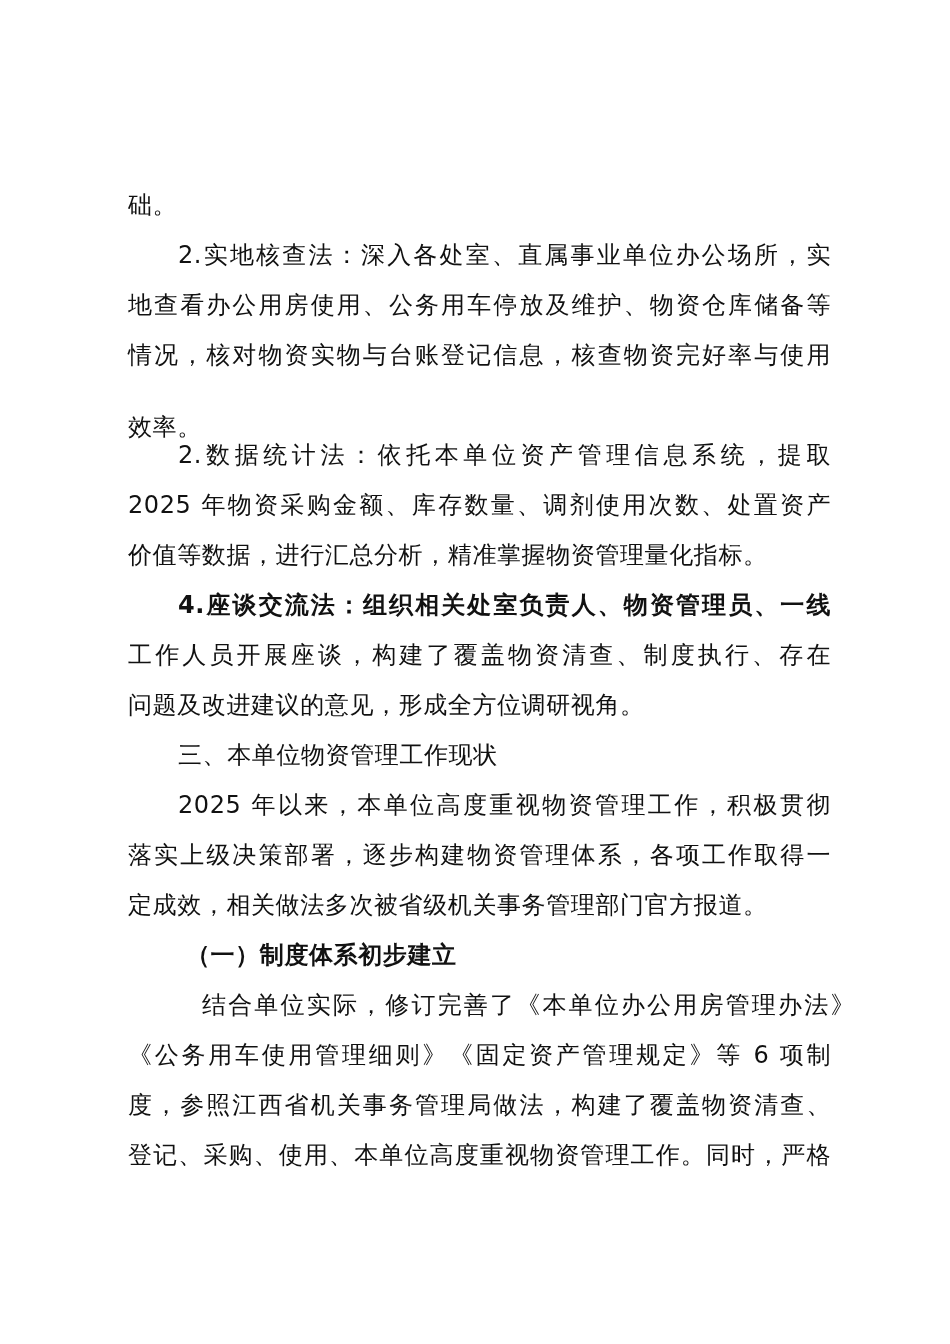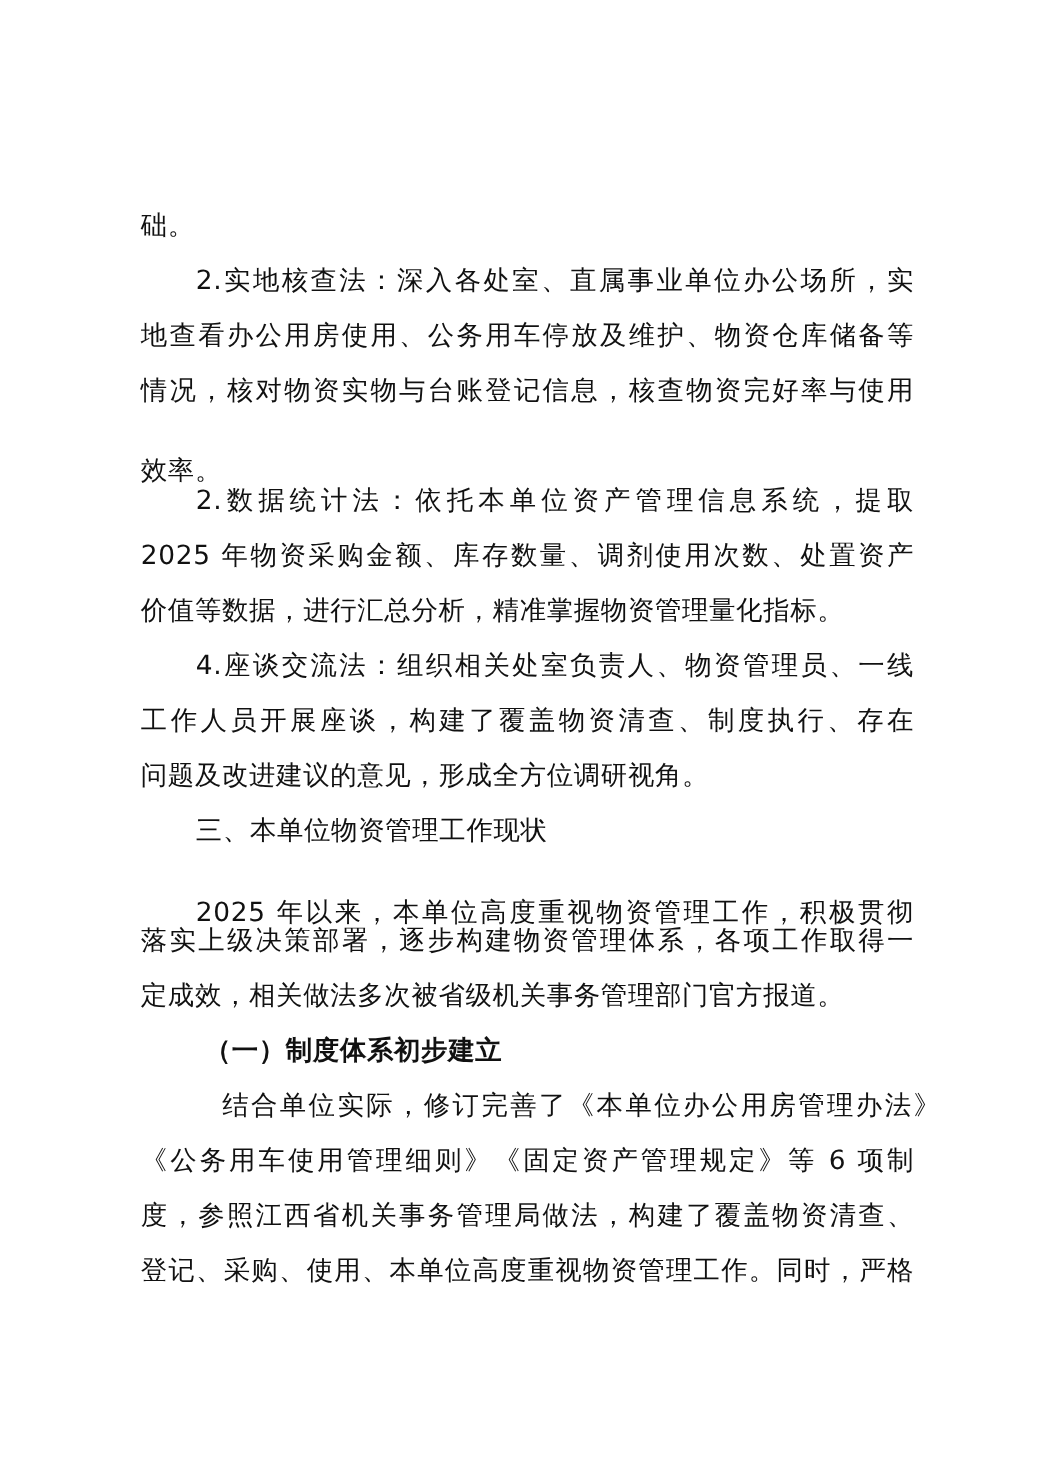--- a/index.html
+++ b/index.html
@@ -52,25 +52,25 @@
 
 <div class="page">
   <div class="line" style="top:190px;">础。</div>
   <div class="line indent justify" style="top:240px;">2.实地核查法：深入各处室、直属事业单位办公场所，实</div>
   <div class="line justify" style="top:290px;">地查看办公用房使用、公务用车停放及维护、物资仓库储备等</div>
   <div class="line justify" style="top:340px;">情况，核对物资实物与台账登记信息，核查物资完好率与使用</div>
   <div class="line" style="top:412px;">效率。</div>
   <div class="line indent justify" style="top:440px;">2.数据统计法：依托本单位资产管理信息系统，提取</div>
   <div class="line justify" style="top:490px;">2025 年物资采购金额、库存数量、调剂使用次数、处置资产</div>
   <div class="line" style="top:540px;text-align:right;">价值等数据，进行汇总分析，精准掌握物资管理量化指标。</div>
-  <div class="line indent justify" style="top:590px;">4.座谈交流法：组织相关处室负责人、物资管理员、一线</div>
+  <div class="line indent justify" style="top:590px;font-weight:bold;">4.座谈交流法：组织相关处室负责人、物资管理员、一线</div>
   <div class="line justify" style="top:640px;">工作人员开展座谈，构建了覆盖物资清查、制度执行、存在</div>
   <div class="line" style="top:690px;">问题及改进建议的意见，形成全方位调研视角。</div>
   <div class="line indent" style="top:740px;">三、本单位物资管理工作现状</div>
-  <div class="line indent justify" style="top:790px;margin-top:24px;">2025 年以来，本单位高度重视物资管理工作，积极贯彻</div>
+  <div class="line indent justify" style="top:790px;">2025 年以来，本单位高度重视物资管理工作，积极贯彻</div>
   <div class="line justify" style="top:840px;">落实上级决策部署，逐步构建物资管理体系，各项工作取得一</div>
   <div class="line" style="top:890px;">定成效，相关做法多次被省级机关事务管理部门官方报道。</div>
   <div class="line heading-bold" style="top:940px;">（一）制度体系初步建立</div>
   <div class="line indent justify" style="top:990px;margin-left:24px;">结合单位实际，修订完善了《本单位办公用房管理办法》</div>
   <div class="line justify" style="top:1040px;">《公务用车使用管理细则》《固定资产管理规定》等 6 项制</div>
   <div class="line justify" style="top:1090px;">度，参照江西省机关事务管理局做法，构建了覆盖物资清查、</div>
   <div class="line justify" style="top:1140px;">登记、采购、使用、本单位高度重视物资管理工作。同时，严格</div>
 </div>
 
 </body></html>

